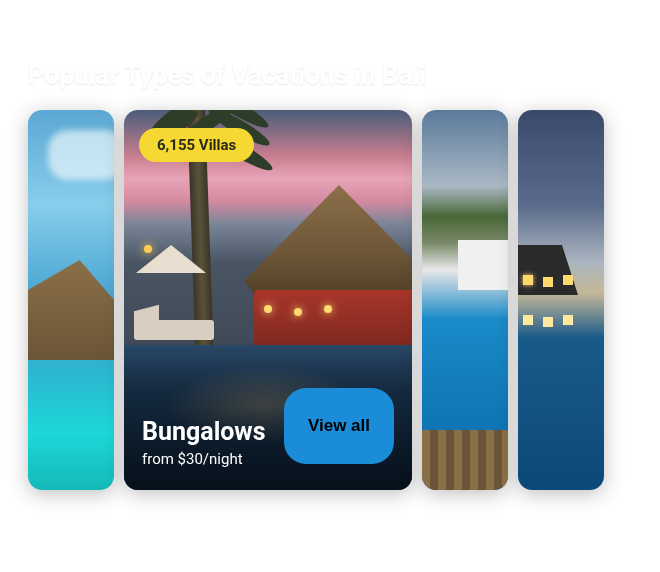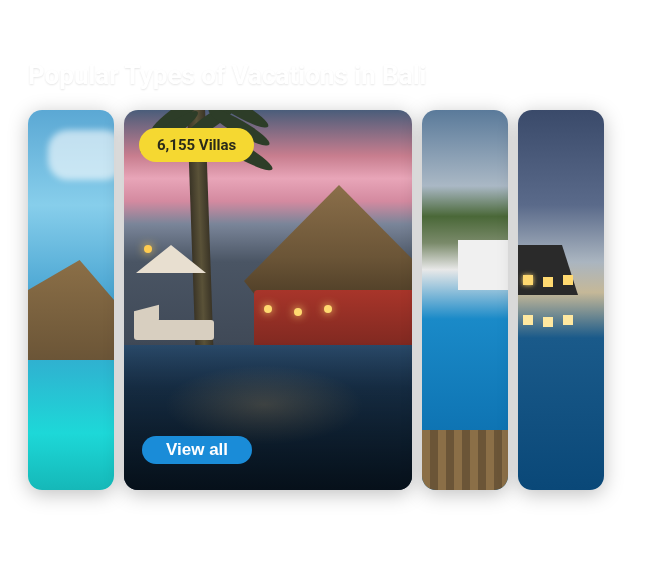--- a/index.html
+++ b/index.html
@@ -266,23 +266,23 @@
       margin-bottom: 4px;
     }
     
     .card-price {
       font-size: 15px;
       font-weight: 400;
     }
     
     .view-all-btn {
       background: #1a8cd8;
-      color: #ffffff;
+      color: #000000;
       border: none;
-      padding: 4px 24px;
+      padding: 28px 24px;
       border-radius: 22px;
       font-size: 17px;
       font-weight: 700;
       cursor: pointer;
       margin-bottom: 4px;
     }
     
     .card-partial-right {
       width: 86px;
       background: linear-gradient(180deg, 
@@ -376,20 +376,24 @@
         <div class="lounger"></div>
         <div class="pool"></div>
         <div class="lights"></div>
       </div>
 
       <div class="badge">6,155 Villas</div>
 
       <div class="card-gradient"></div>
 
       <div class="card-content">
+        <div class="card-text">
+          <div class="card-title">Bungalows</div>
+          <div class="card-price">from $30/night</div>
+        </div>
         <button class="view-all-btn">View all</button>
       </div>
     </div>
 
     <div class="card card-partial-right"></div>
 
     <div class="card card-partial-far"></div>
 
   </div>
 </div>

